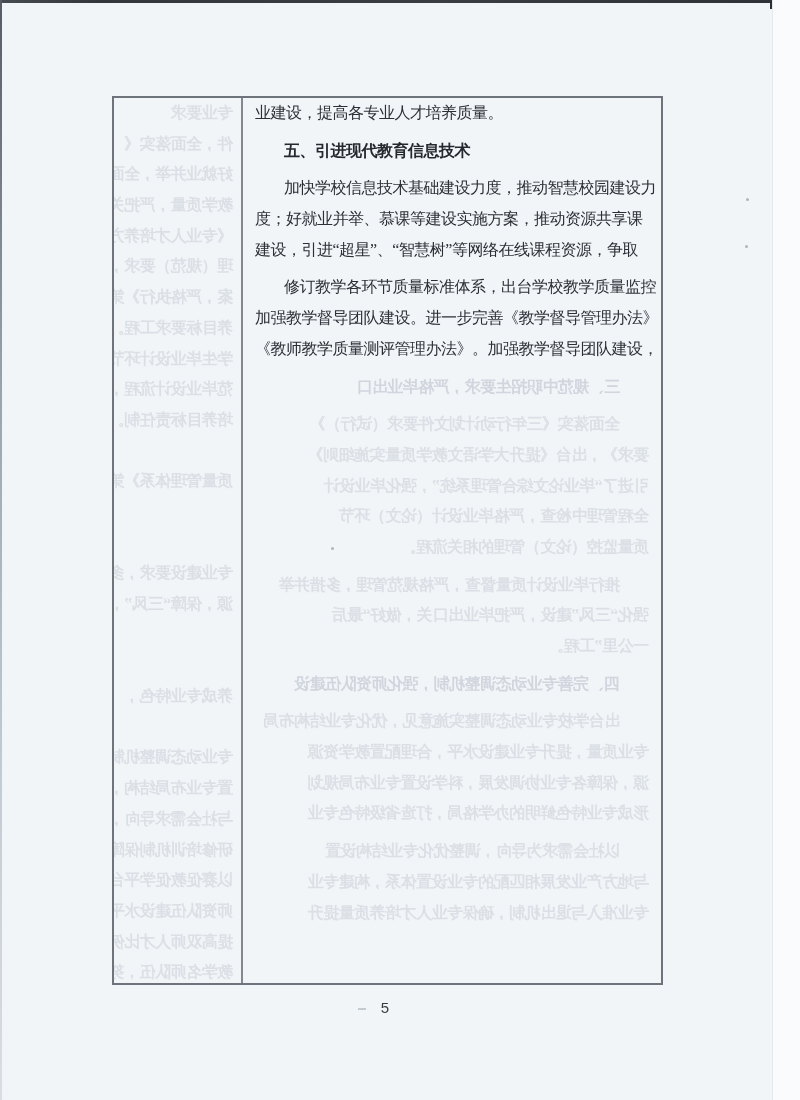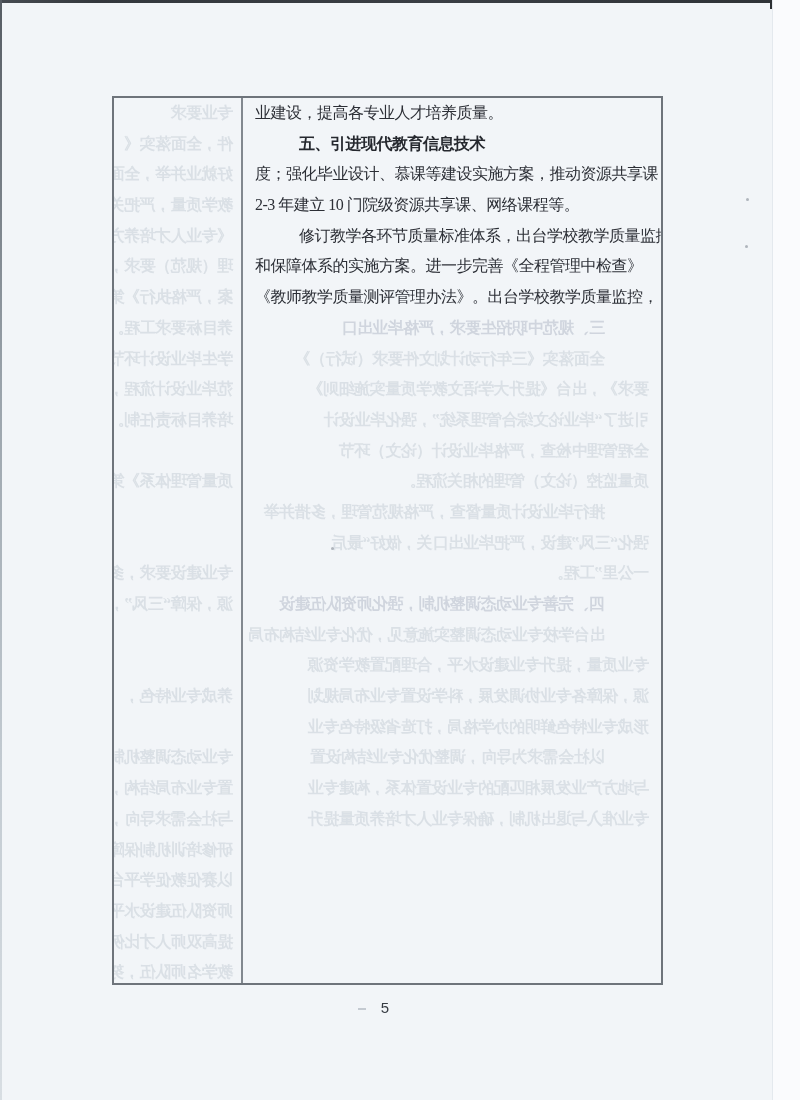--- a/index.html
+++ b/index.html
@@ -41,21 +41,21 @@
   .col-right {
     position:absolute; left:129px; top:0; right:0; height:100%;
     overflow:hidden;
   }
   .tline {
     height:30.7px; line-height:30.7px; padding-left:12px;
     font-size:16px; letter-spacing:-0.5px; color:#2c2f36;
     white-space:nowrap; overflow:hidden;
   }
   .tline.bold { font-weight:700; color:#25282e; }
-  .tline.indent { padding-left:56px; }
+  .tline.indent { padding-left:41px;margin-top:7px; }
   
   .bleed, .fline {
     transform:scaleX(-1);
     color:rgba(62,82,112,0.13);
     font-weight:600;
     filter:blur(0.4px);
     text-align:left;
   }
   .bleed.bhead { color:rgba(54,74,104,0.18); }
   .fline {
@@ -115,25 +115,26 @@
         <div class="fline">与社会需求导向，平</div>
         <div class="fline">研修培训机制保障，深化</div>
         <div class="fline">以赛促教促学平台，</div>
         <div class="fline">师资队伍建设水平，大力</div>
         <div class="fline">提高双师人才比例，构建</div>
         <div class="fline">教学名师队伍，努力提升</div>
       </div>
     <div class="col-right">
         <div class="tline">业建设，提高各专业人才培养质量。</div>
         <div class="tline bold indent">五、引进现代教育信息技术</div>
-        <div class="tline">度；强化毕业设计、慕课等建设实施方案，推动资源共享课</div>
-        <div class="tline">2-3 年建立 10 门院级资源共享课、网络课程等。</div>
+        <div class="tline indent">加快学校信息技术基础建设力度，推动智慧校园建设力</div>
+        <div class="tline">度；好就业并举、慕课等建设实施方案，推动资源共享课</div>
+        <div class="tline">建设，引进“超星”、“智慧树”等网络在线课程资源，争取</div>
         <div class="tline indent">修订教学各环节质量标准体系，出台学校教学质量监控</div>
-        <div class="tline">和保障体系的实施方案。进一步完善《全程管理中检查》</div>
-        <div class="tline">《教师教学质量测评管理办法》。出台学校教学质量监控，</div>
+        <div class="tline">加强教学督导团队建设。进一步完善《教学督导管理办法》</div>
+        <div class="tline">《教师教学质量测评管理办法》。加强教学督导团队建设，</div>
         <div class="tline bleed bhead indent">三、规范中职招生要求，严格毕业出口</div>
         <div class="tline bleed indent">全面落实《三年行动计划文件要求（试行）》</div>
         <div class="tline bleed">要求》，出台《提升大学语文教学质量实施细则》</div>
         <div class="tline bleed">引进了“毕业论文综合管理系统”，强化毕业设计</div>
         <div class="tline bleed">全程管理中检查，严格毕业设计（论文）环节</div>
         <div class="tline bleed">质量监控（论文）管理的相关流程。</div>
         <div class="tline bleed indent">推行毕业设计质量督查，严格规范管理，多措并举</div>
         <div class="tline bleed">强化“三风”建设，严把毕业出口关，做好“最后</div>
         <div class="tline bleed">一公里”工程。</div>
         <div class="tline bleed bhead indent">四、完善专业动态调整机制，强化师资队伍建设</div>

